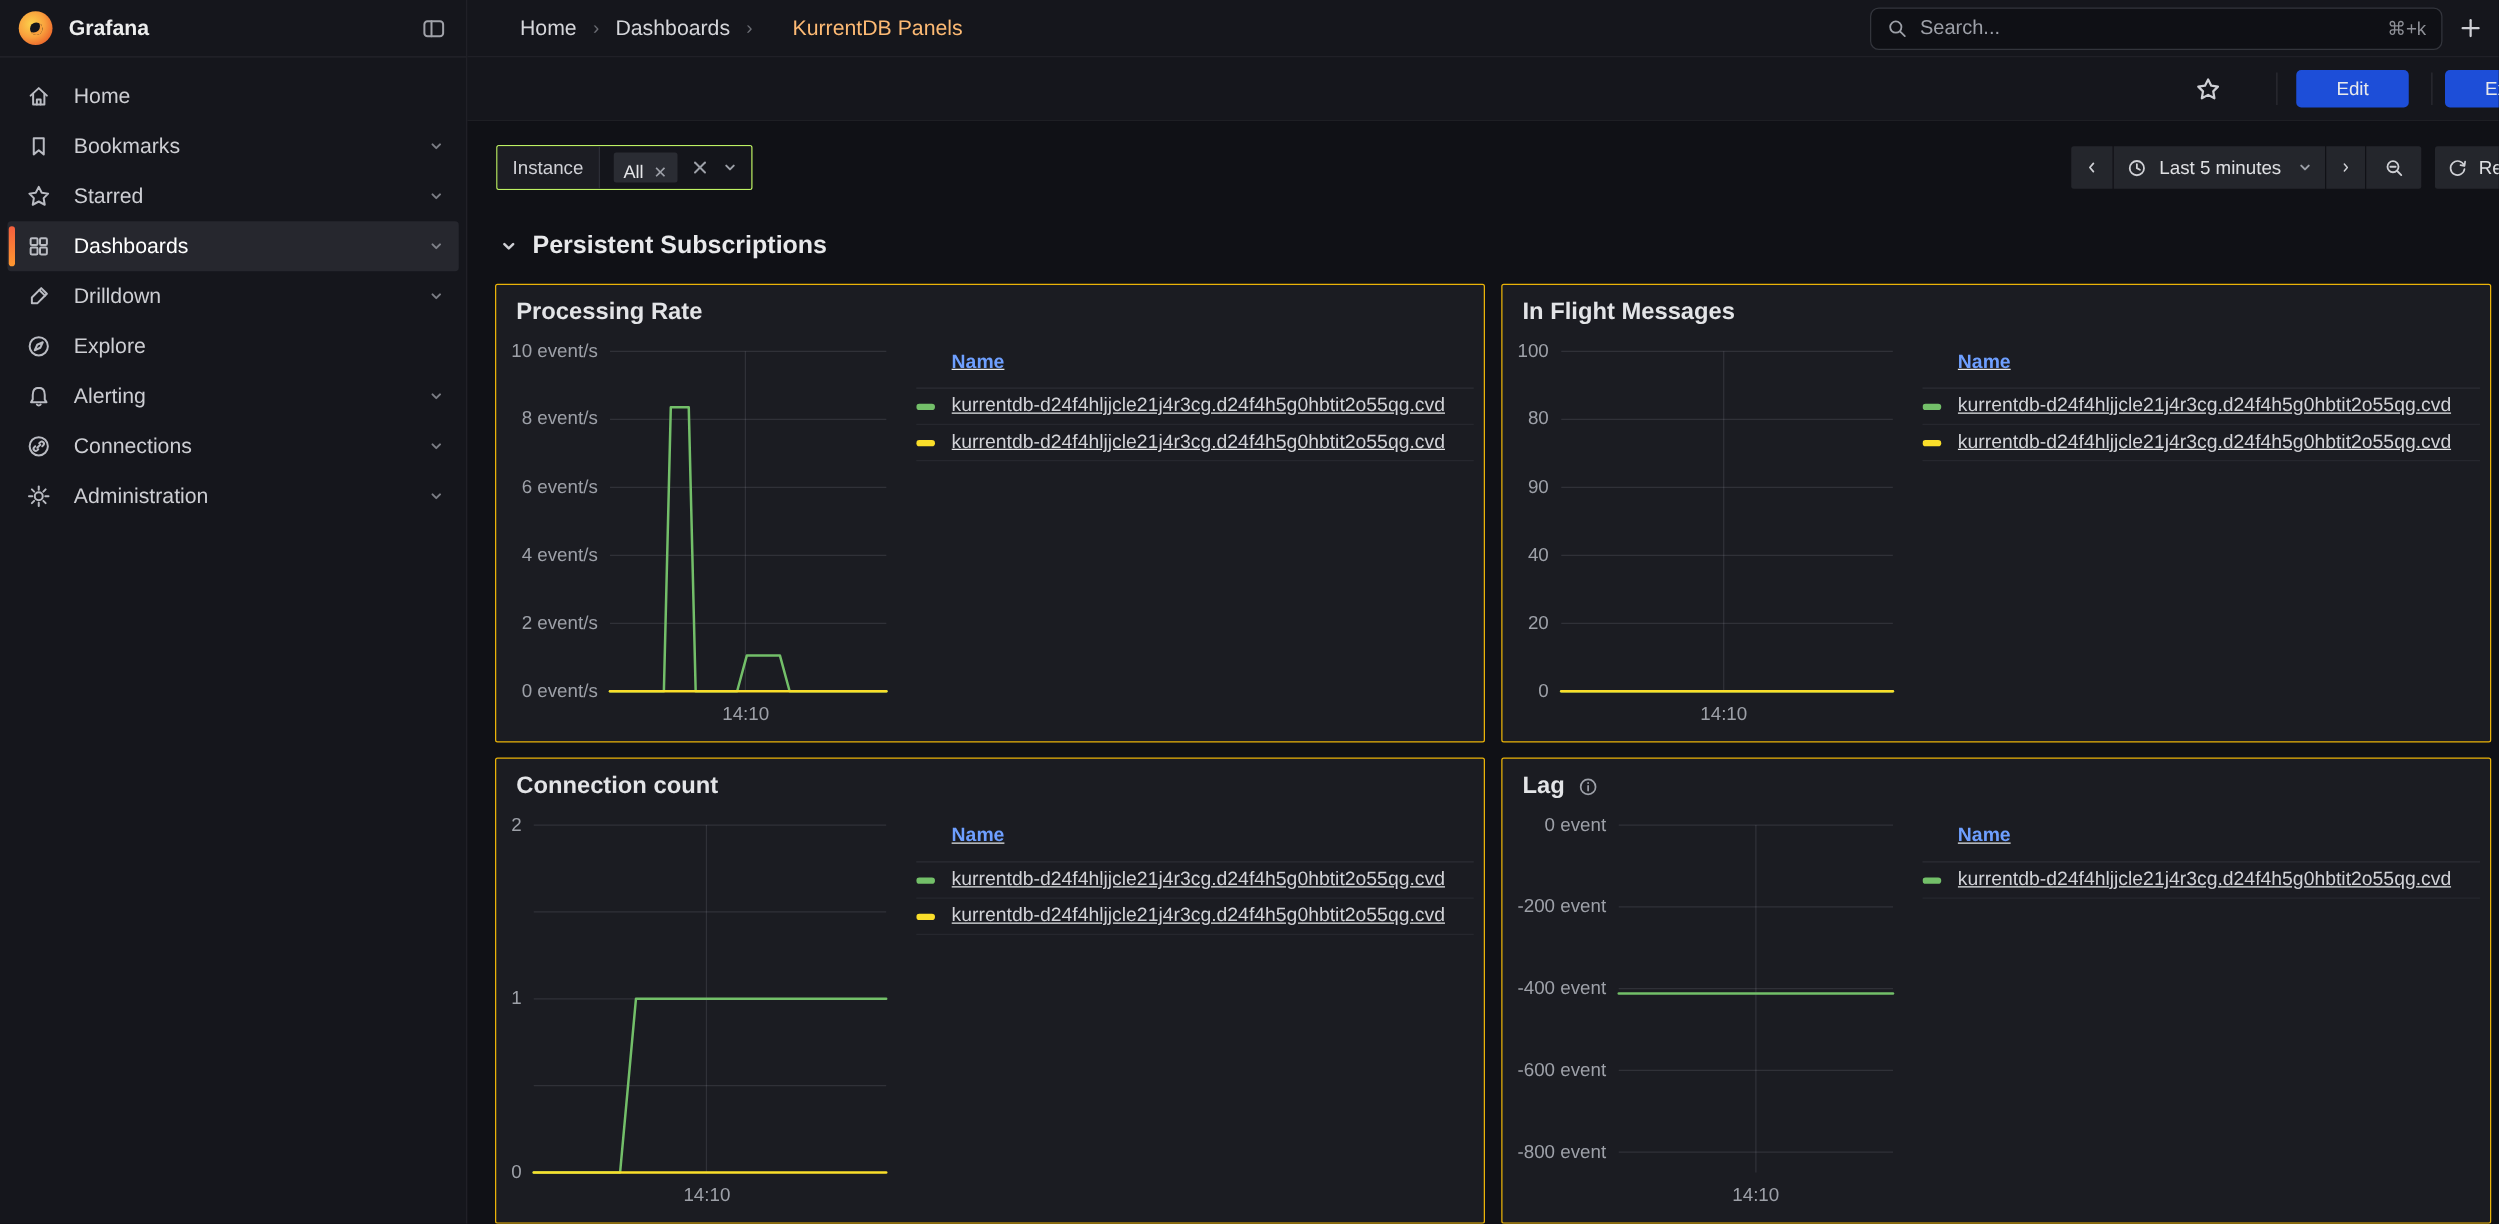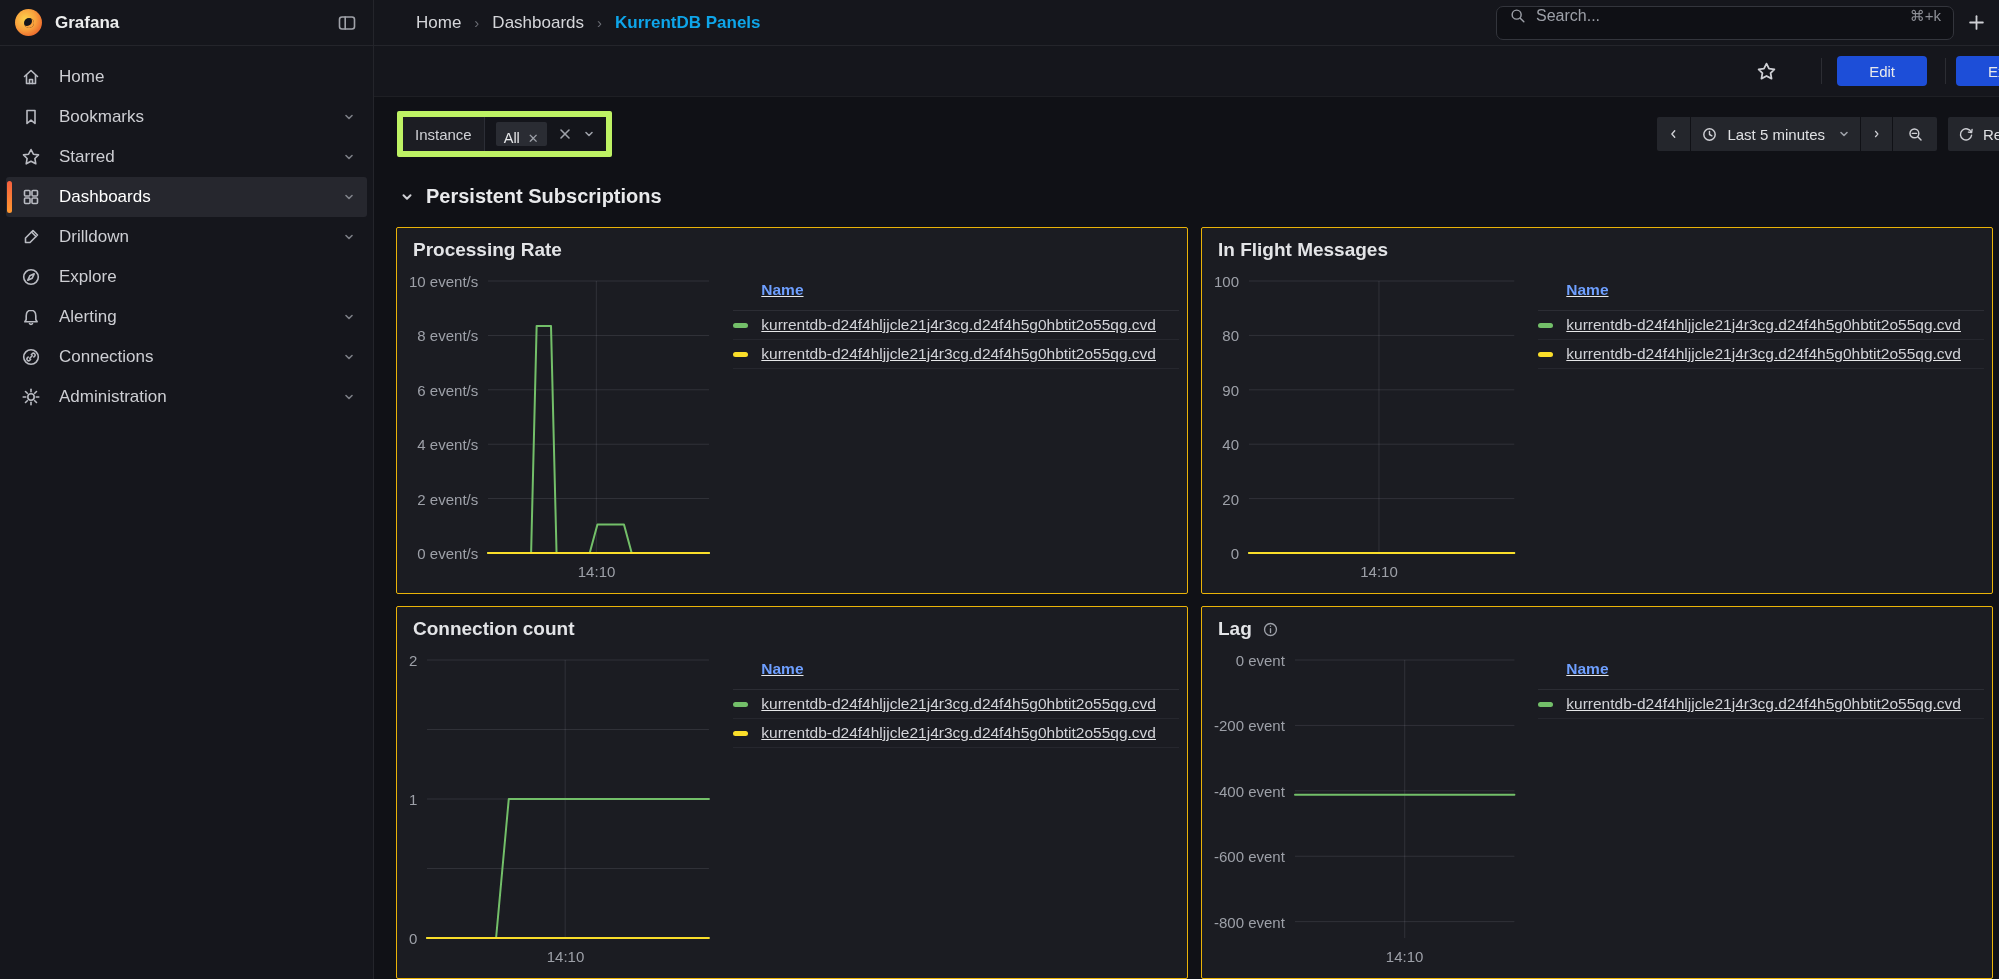--- a/index.html
+++ b/index.html
@@ -20,37 +20,37 @@
   .nav-item .icn{width:20px;height:20px;margin-right:18px;flex:none;}
   .nav-item.active{background:#26272e;color:#ffffff;font-weight:500;}
   .nav-item.active::before{content:"";position:absolute;left:1px;top:4px;bottom:4px;width:5px;border-radius:3px;
        background:linear-gradient(180deg,#f55f3e,#ff9830);}
   .nav-chevron{margin-left:auto;opacity:.75;}
   
   .topbar{position:absolute;left:374px;top:0;right:0;height:45px;background:#15161c;border-bottom:1px solid #24252b;
        display:flex;align-items:center;padding:0 10px 0 42px;}
   .crumbs{display:flex;align-items:center;gap:13px;font-size:17px;}
   .crumb{color:#d5d6da;font-weight:500;cursor:pointer;}
-  .crumb.current{color:#0ea5e9;font-weight:700;cursor:default;}
+  .crumb.current{color:#fdba74;font-weight:400;cursor:default;margin-left:19px;}
   .crumb-sep{color:#6b6d74;font-size:15px;}
   .searchbox{margin-left:auto;width:432px;height:32px;border:1px solid #33353c;border-radius:7px;background:#0f1015;
-       display:flex;padding:0 12px;gap:9px;}
+       display:flex;align-items:center;padding:0 12px;gap:9px;}
   .searchbox .ph{color:#9da0a8;font-size:16px;}
   .searchbox .kbd{margin-left:auto;color:#8e9097;font-size:15px;}
   .plus-btn{margin:0 4px 0 14px;}
   .subbar{position:absolute;left:374px;top:46px;right:0;height:50px;background:#15161c;border-bottom:1px solid #1e1f24;
        display:flex;align-items:center;justify-content:flex-end;}
   .icon-btn{background:none;border:none;padding:0;cursor:pointer;display:flex;align-items:center;}
   .vdiv{width:1px;height:26px;background:#2c2d33;}
   .btn{height:30px;border:none;border-radius:4px;background:#1d4ed8;color:#e8e9eb;font-size:15px;font-weight:500;
        padding:0 32px;cursor:pointer;font-family:inherit;white-space:nowrap;text-align:center;}
   
   .canvas{position:absolute;left:374px;top:97px;right:0;bottom:0;background:#101116;}
   .toolbar{position:absolute;top:20px;left:23px;right:0;height:34px;display:flex;align-items:center;}
-  .var-group{display:flex;height:34px;border:6px solid #bef264;border-radius:2px;overflow:hidden;}
+  .var-group{display:flex;height:34px;border:1px solid #bef264;border-radius:2px;overflow:hidden;}
   .var-label{display:flex;align-items:center;padding:0 12px;background:#1c1d23;border-right:1px solid #2c2e36;
        color:#d0d1d6;font-size:15px;}
   .var-value{display:flex;align-items:center;gap:11px;padding:0 11px;background:#14151b;}
   .chip{display:flex;align-items:flex-end;gap:8px;height:24px;padding:0 8px;background:#2a2c33;border-radius:2px;
        color:#e6e7e9;font-size:14.5px;cursor:pointer;}
   .chip .x{color:#9da0a8;font-size:13px;}
   .time-controls{margin-left:auto;display:flex;align-items:center;}
   .tbtn{height:34px;display:flex;align-items:center;justify-content:center;gap:9px;background:#24262c;border:none;
        color:#dfe0e3;font-size:15px;font-weight:500;cursor:pointer;font-family:inherit;padding:0 10px;white-space:nowrap;}
   .tbtn.first{border-radius:2px 0 0 2px;}

